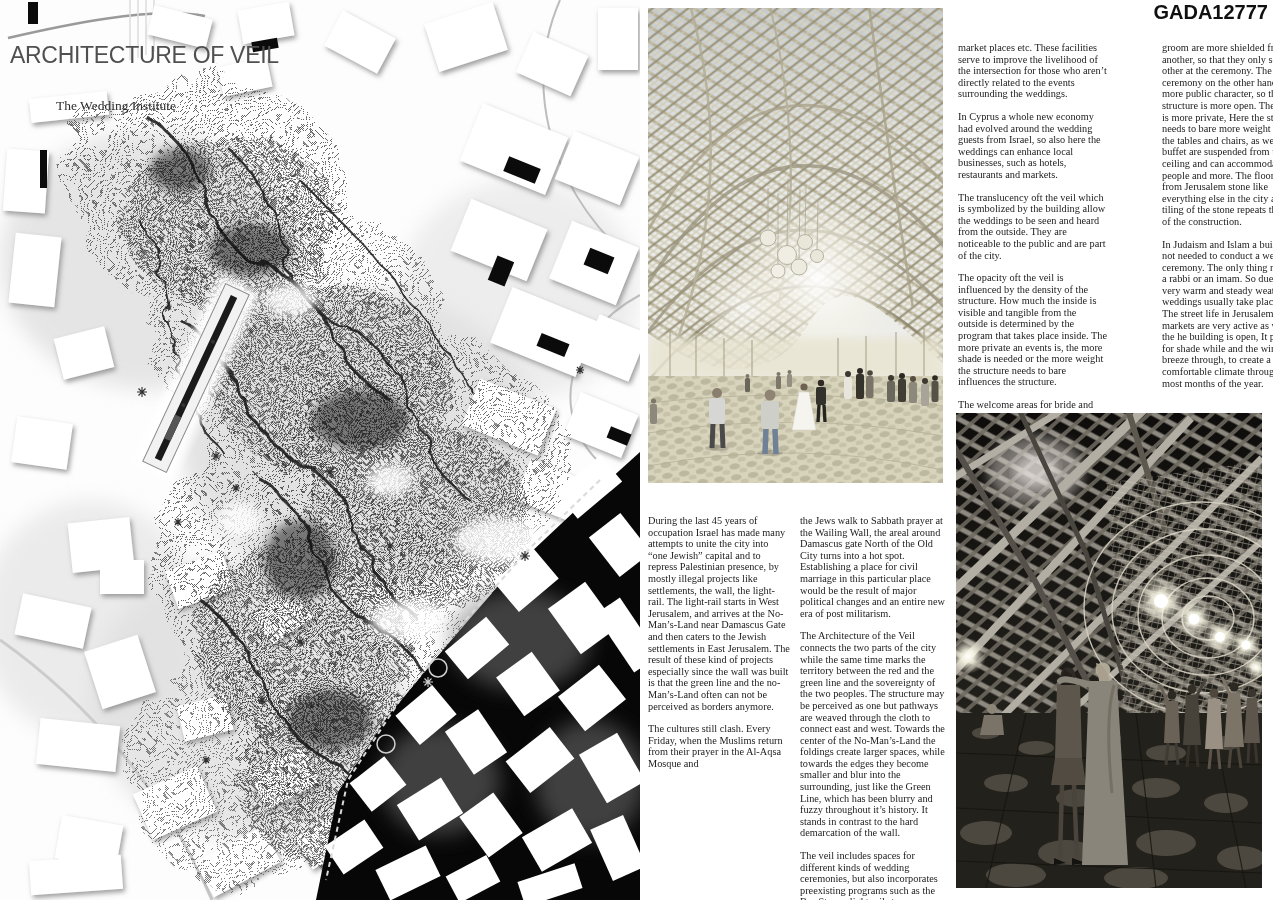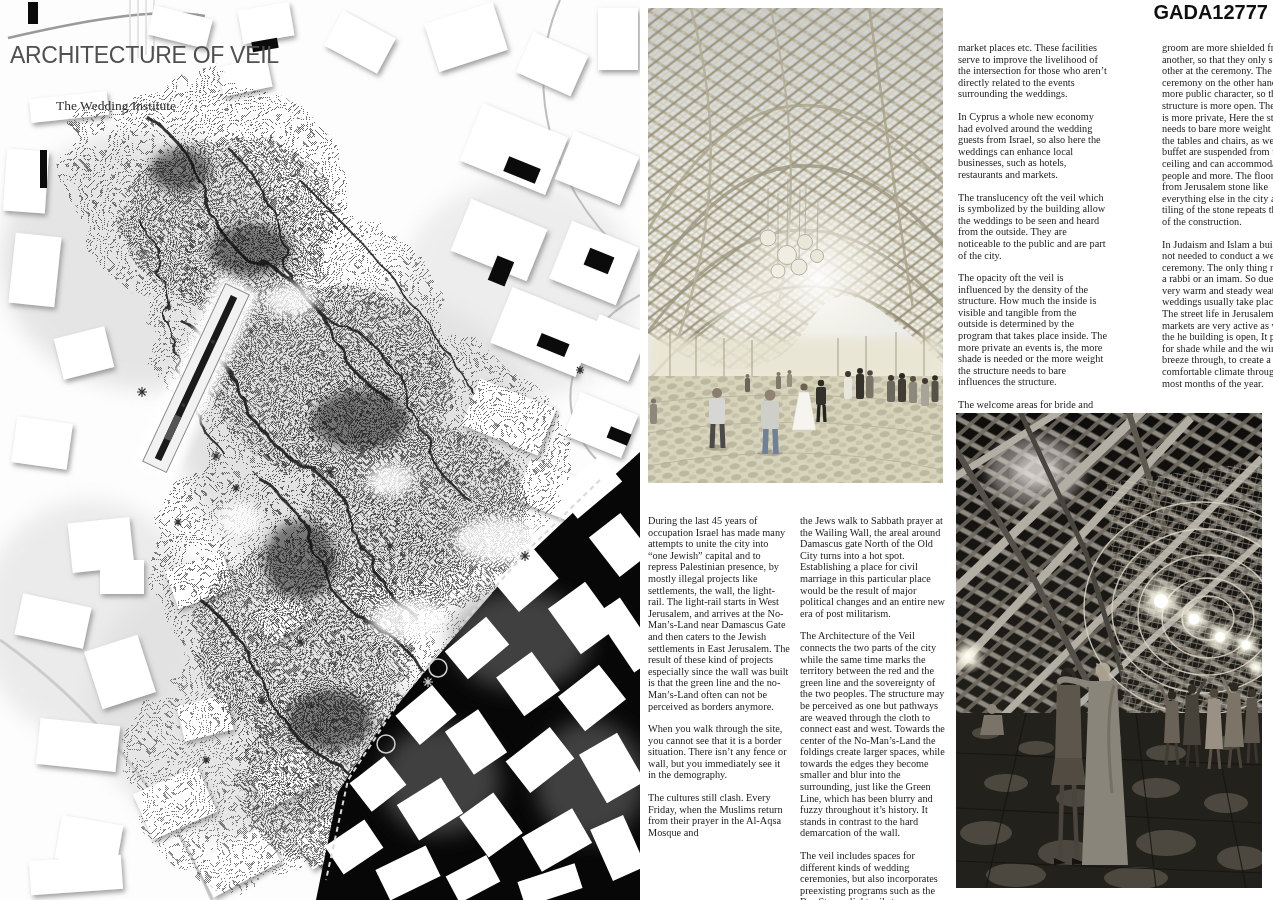--- a/index.html
+++ b/index.html
@@ -564,21 +564,20 @@
         <g>
             <circle cx="36" cy="296" r="5" fill="#8c8679"></circle>
             <path d="M28 302 L46 302 L48 322 L24 322 Z" fill="#7a7468"></path>
           </g>
       </g>
     </svg>
   </div>
 
   <div id="col-mid-left" class="abs col">
     <p>During the last 45 years of occupation Israel has made many attempts to unite the city into “one Jewish” capital and to repress Palestinian presence, by mostly illegal projects like settlements, the wall, the light-rail. The light-rail starts in West Jerusalem, and arrives at the No-Man’s-Land near Damascus Gate and then caters to the Jewish settlements in East Jerusalem. The result of these kind of projects especially since the wall was built is that the green line and the no-Man’s-Land often can not be perceived as borders anymore.</p>
-    <p>When you walk through the site, you cannot see that it is a border situation. There isn’t any fence or wall, but you immediately see it in the demography.</p>
     <p>The cultures still clash. Every Friday, when the Muslims return from their prayer in the Al-Aqsa Mosque and</p>
   </div>
 
   <div id="col-mid-right" class="abs col">
     <p>the Jews walk to Sabbath prayer at the Wailing Wall, the areal around Damascus gate North of the Old City turns into a hot spot. Establishing a place for civil marriage in this particular place would be the result of major political changes and an entire new era of post militarism.</p>
     <p>The Architecture of the Veil connects the two parts of the city while the same time marks the territory between the red and the green line and the sovereignty of the two peoples. The structure may be perceived as one but pathways are weaved through the cloth to connect east and west. Towards the center of the No-Man’s-Land the foldings create larger spaces, while towards the edges they become smaller and blur into the surrounding, just like the Green Line, which has been blurry and fuzzy throughout it’s history. It stands in contrast to the hard demarcation of the wall.</p>
     <p>The veil includes spaces for different kinds of wedding ceremonies, but also incorporates preexisting programs such as the Bus Stop, a light rail stop,</p>
   </div>
 
   <div id="col-right-1" class="abs col">

